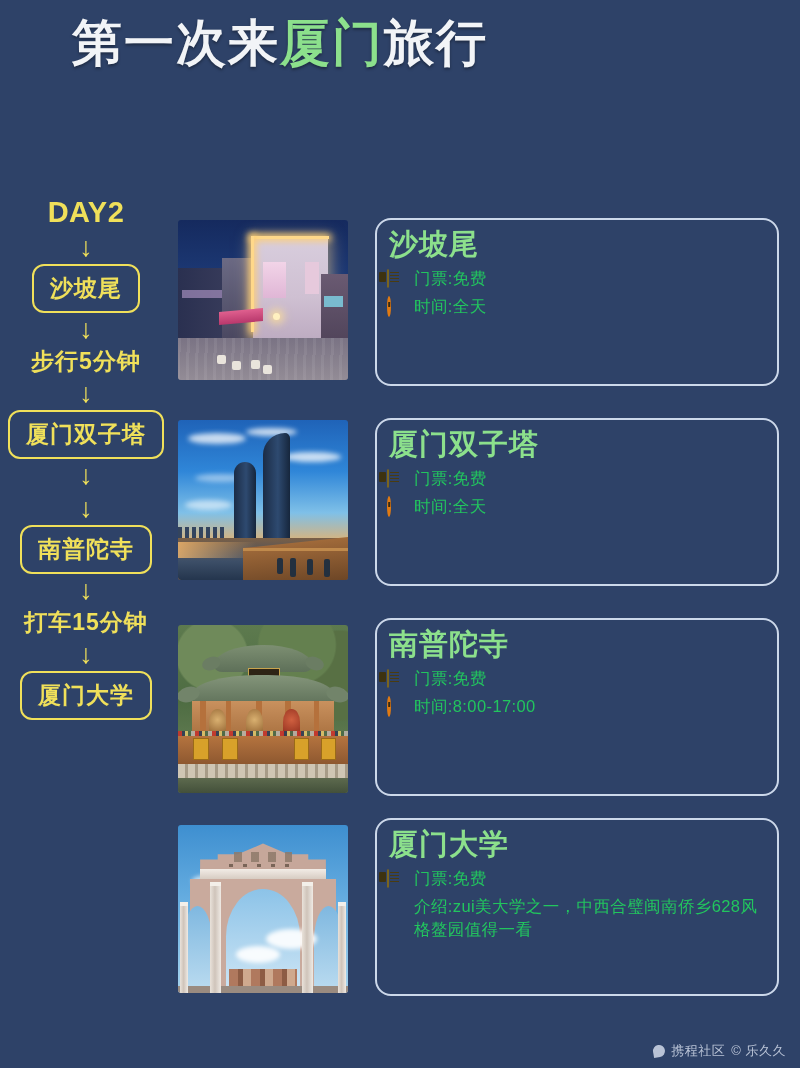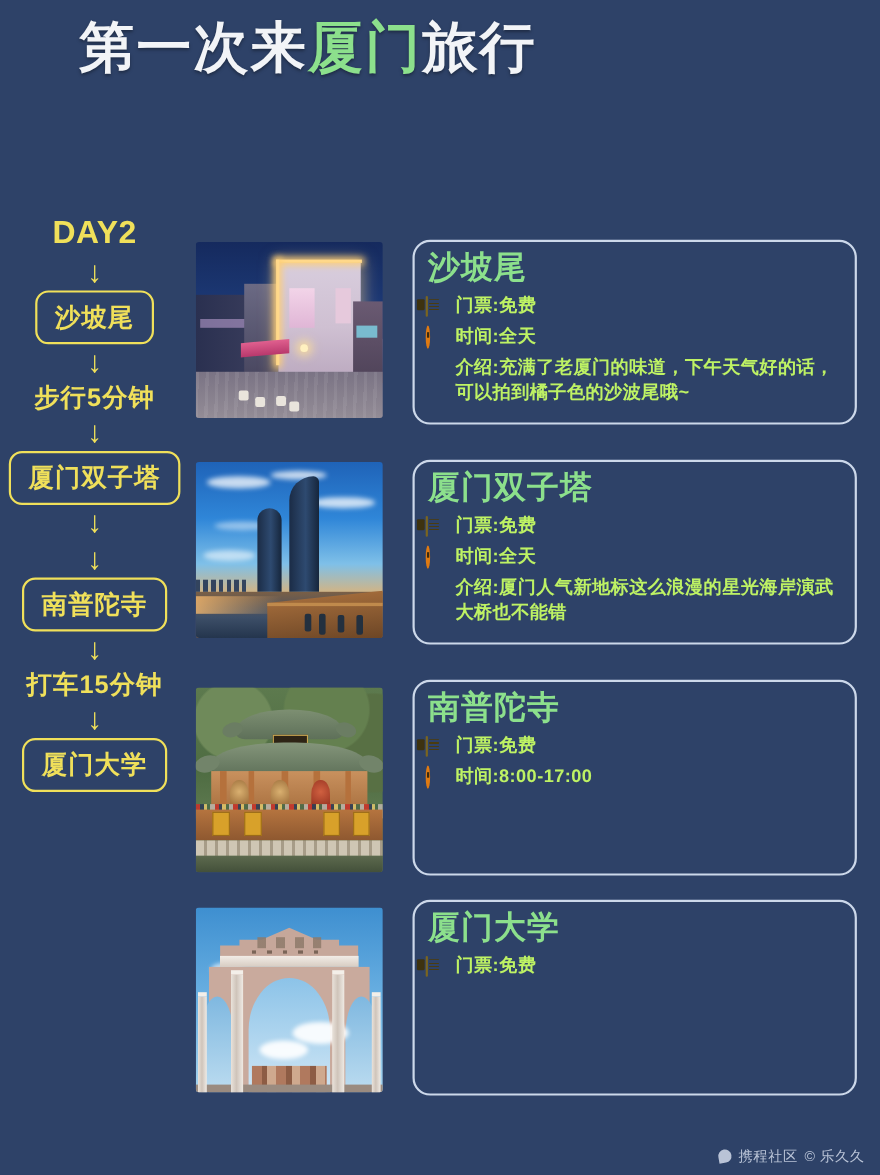--- a/index.html
+++ b/index.html
@@ -73,21 +73,21 @@
     line-height:1.1;margin:0 0 6px 2px;
   }
   .info-line{
     display:flex;align-items:flex-start;margin-bottom:3px;
   }
   .info-ico{
     flex:0 0 24px;width:24px;height:22px;margin-top:3px;margin-right:3px;
     position:relative;
   }
   .info-txt{
-    flex:1;font-size:16.5px;font-weight:700;color:#bef264;
+    flex:1;font-size:16.5px;font-weight:400;color:#22c55e;
     line-height:1.42;letter-spacing:.4px;
   }
 
   
   .ico-ticket{
     width:22px;height:15px;margin-top:5px;
     background:linear-gradient(#e8d76a,#c9a93a);
     border:1px solid #7a6520;border-radius:2px;position:relative;overflow:hidden;
   }
   .ico-ticket:before{
@@ -326,24 +326,20 @@
       <div class="card">
         <div class="card-title">沙坡尾</div>
         <div class="info-line">
           <span class="info-ico"><span class="ico-ticket"></span></span>
           <span class="info-txt">门票:免费</span>
         </div>
         <div class="info-line">
           <span class="info-ico"><span class="ico-clock"></span></span>
           <span class="info-txt">时间:全天</span>
         </div>
-        <div class="info-line">
-          <span class="info-ico"><span class="ico-star"></span></span>
-          <span class="info-txt">介绍:充满了老厦门的味道，下午天气好的话，可以拍到橘子色的沙波尾哦~</span>
-        </div>
       </div>
     </div>
 
     <div class="row r2">
       <div class="photo">
         <div class="scene s2">
           <div class="cloud c1"></div>
             <div class="cloud c2"></div>
             <div class="cloud c3"></div>
           <div class="cloud c4"></div>
@@ -363,24 +359,20 @@
       </div>
       <div class="card">
         <div class="card-title">厦门双子塔</div>
         <div class="info-line">
           <span class="info-ico"><span class="ico-ticket"></span></span>
           <span class="info-txt">门票:免费</span>
         </div>
         <div class="info-line">
           <span class="info-ico"><span class="ico-clock"></span></span>
           <span class="info-txt">时间:全天</span>
-        </div>
-        <div class="info-line">
-          <span class="info-ico"><span class="ico-star"></span></span>
-          <span class="info-txt">介绍:厦门人气新地标这么浪漫的星光海岸演武大桥也不能错</span>
         </div>
       </div>
     </div>
 
     <div class="row r3">
       <div class="photo">
         <div class="scene s3">
           <div class="hill"></div>
           <div class="roof1"></div>
             <div class="plaque"></div>
@@ -439,20 +431,24 @@
           <div class="colm m3"></div>
             <div class="colm m4"></div>
         </div>
       </div>
       <div class="card">
         <div class="card-title">厦门大学</div>
         <div class="info-line">
           <span class="info-ico"><span class="ico-ticket"></span></span>
           <span class="info-txt">门票:免费</span>
         </div>
+        <div class="info-line">
+          <span class="info-ico"><span class="ico-star"></span></span>
+          <span class="info-txt">介绍:zui美大学之一，中西合璧闽南侨乡628风格鳌园值得一看</span>
+        </div>
       </div>
     </div>
 
   </div>
 
   <div class="footer">
     <span class="foot-logo"></span>
     <span>携程社区</span>
     <span class="foot-copy">© 乐久久</span>
   </div>

